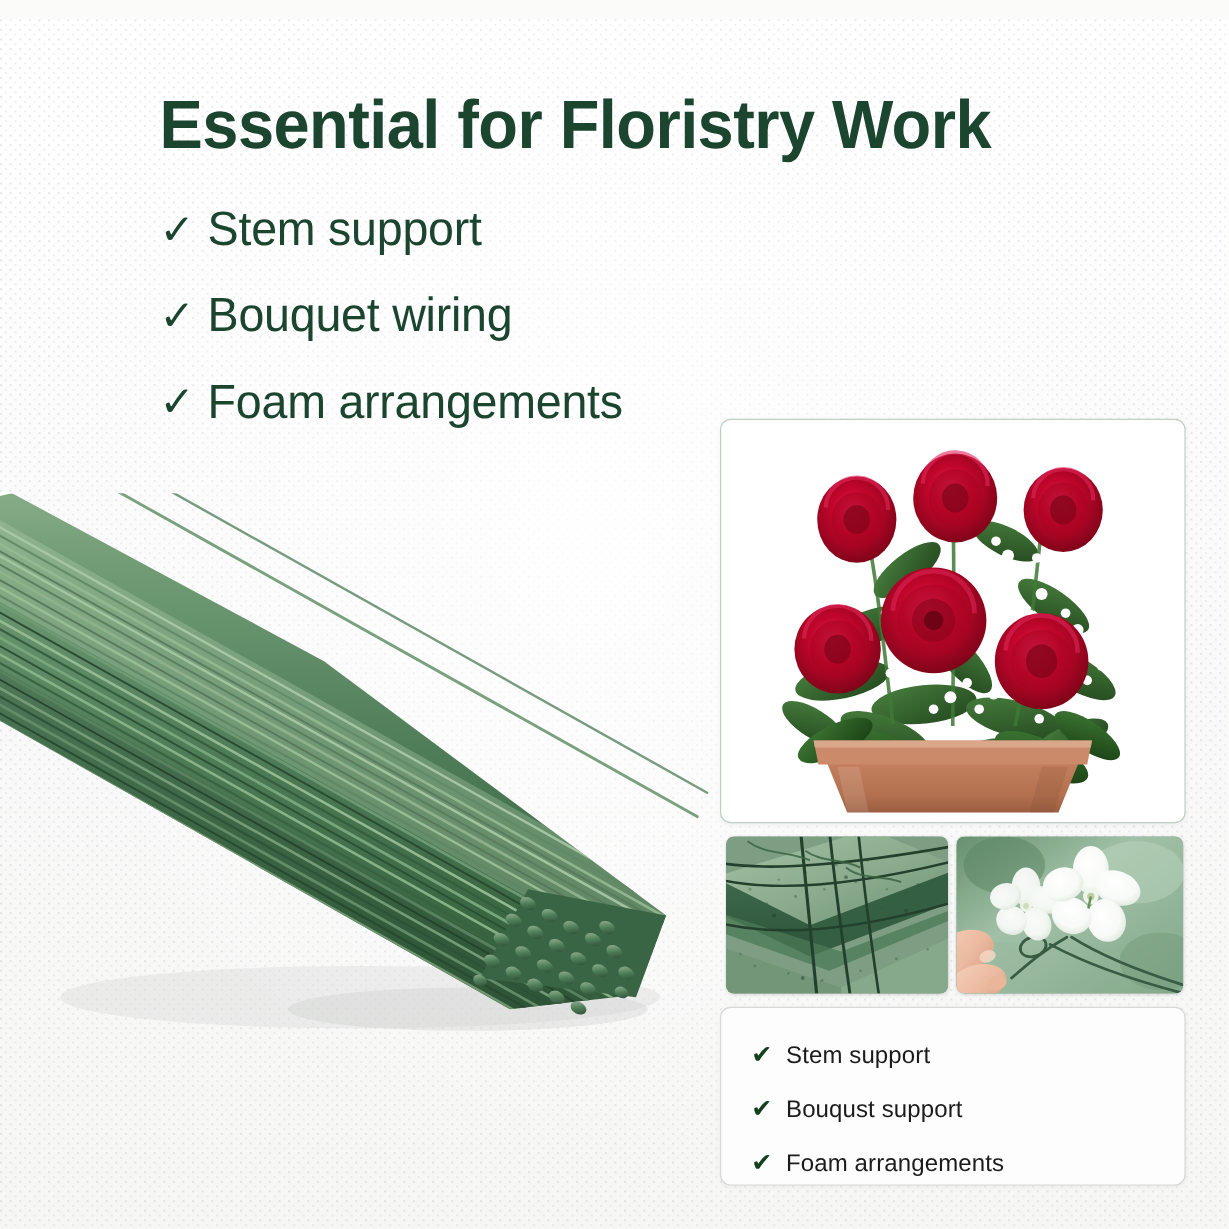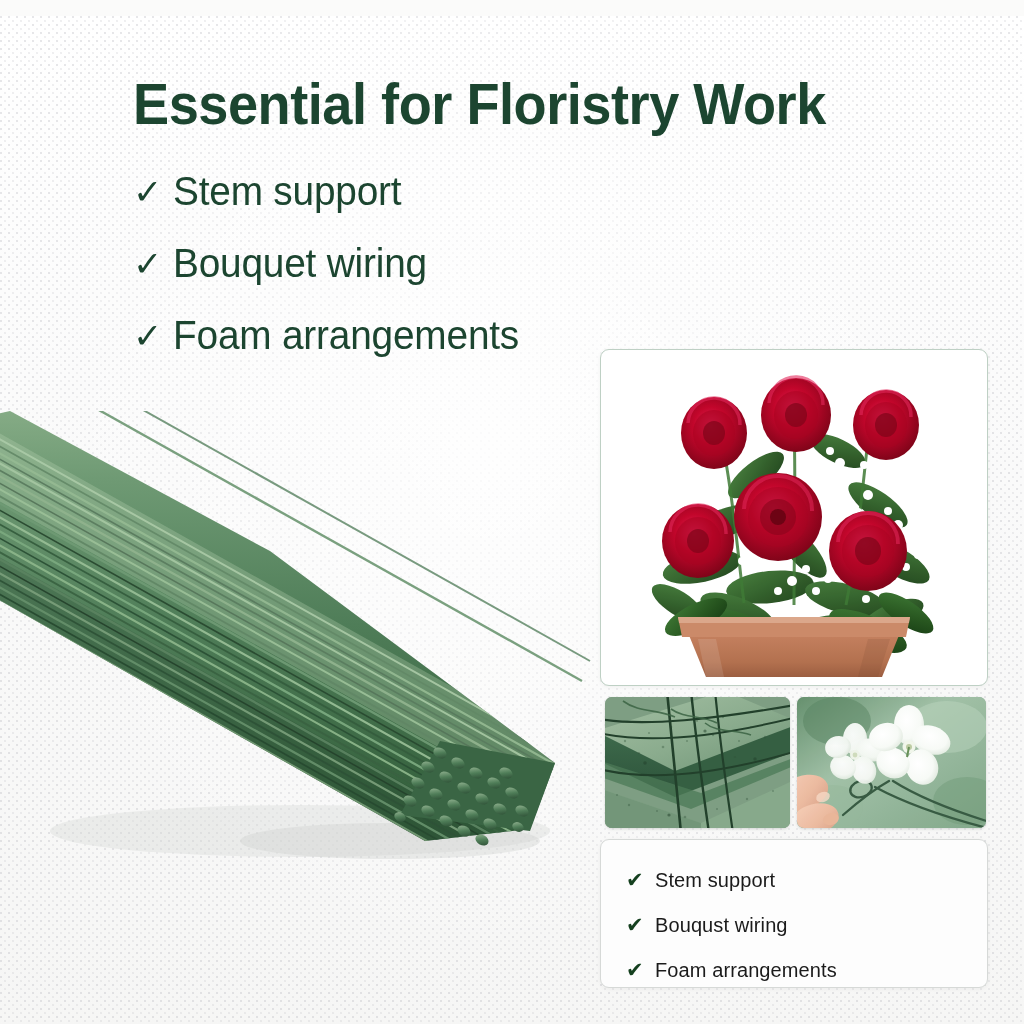--- a/index.html
+++ b/index.html
@@ -518,21 +518,21 @@
   </div>
 
   <div class="card-list card">
     <div class="mini-list">
       <div class="mini-row">
         <span class="tick">✔</span>
         <span class="txt">Stem support</span>
       </div>
       <div class="mini-row">
         <span class="tick">✔</span>
-        <span class="txt">Bouqust wiring</span>
+        <span class="txt">Bouqust support</span>
       </div>
       <div class="mini-row">
         <span class="tick">✔</span>
         <span class="txt">Foam arrangements</span>
       </div>
     </div>
   </div>
 
 </div>
 

